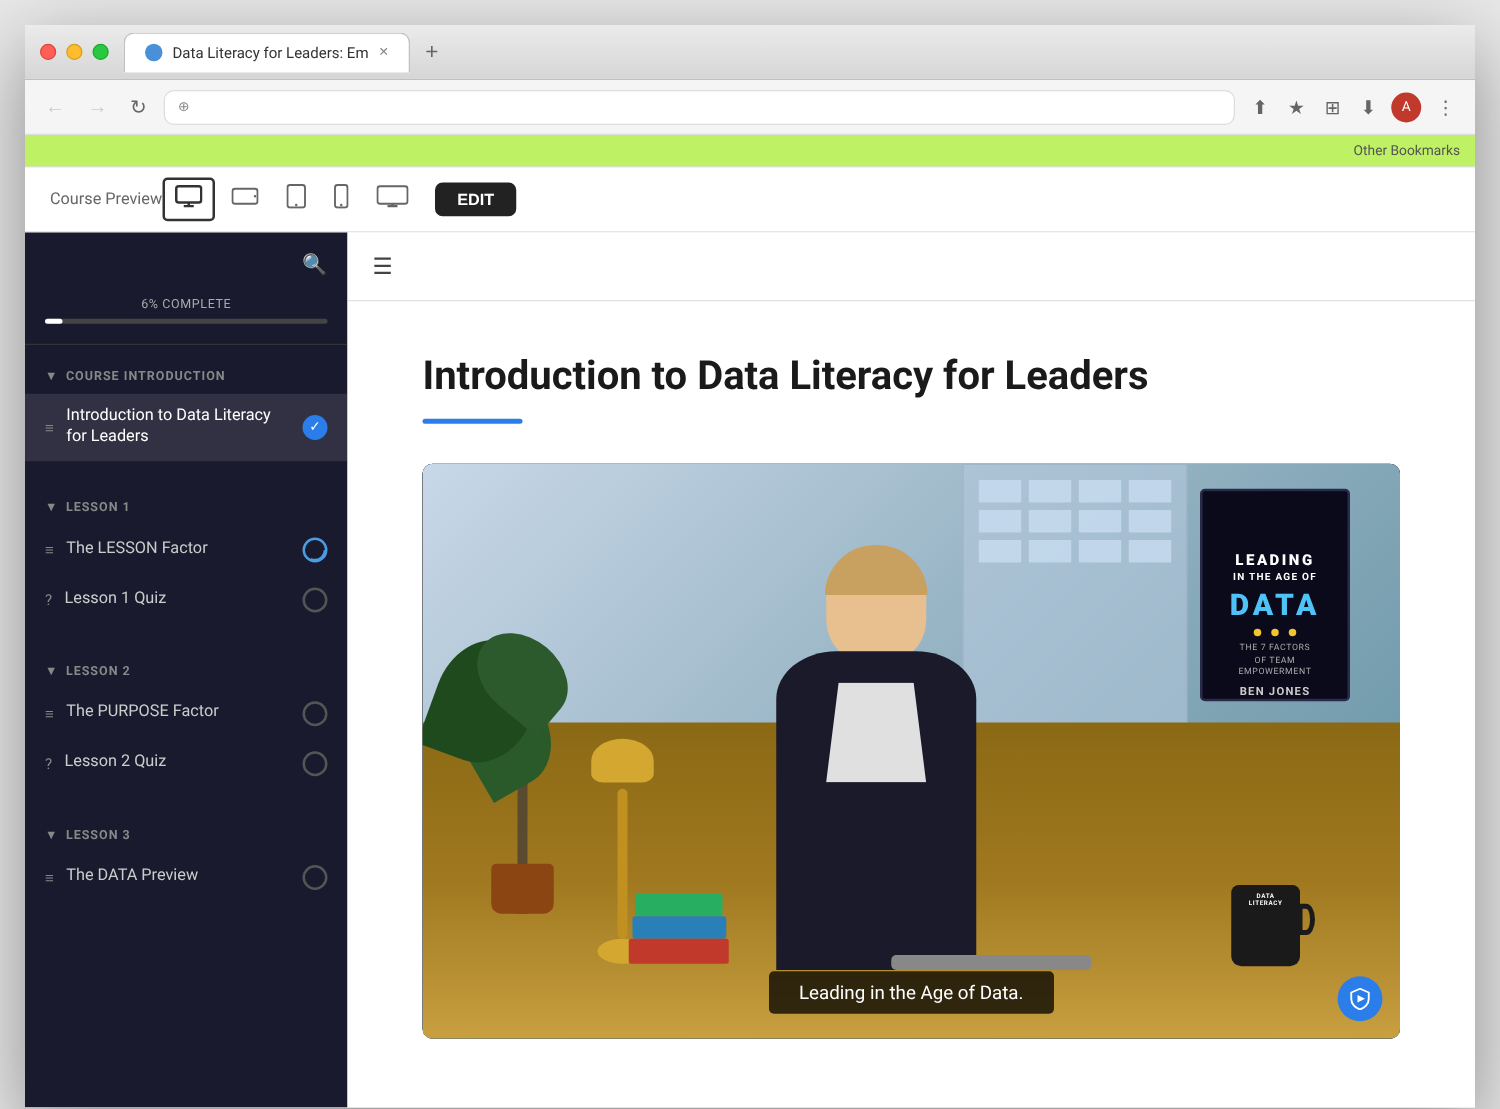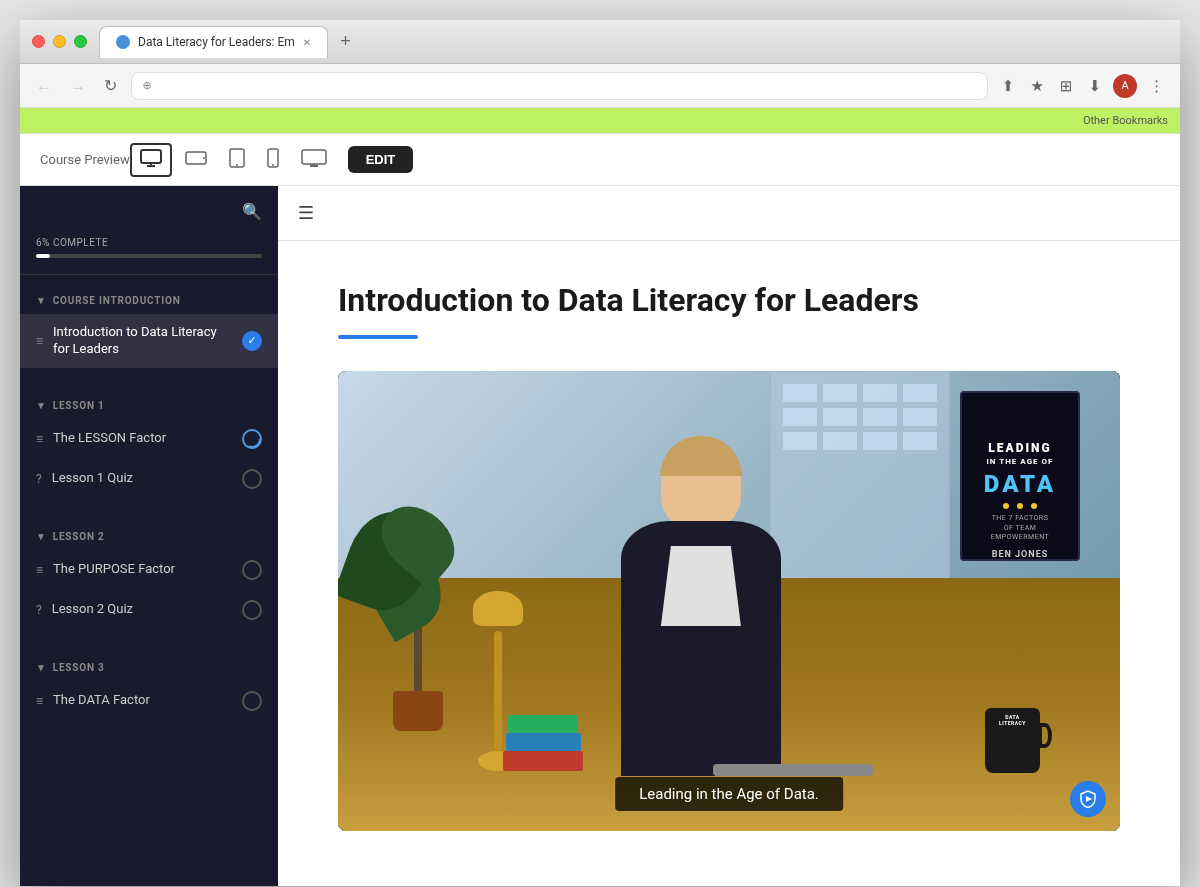--- a/index.html
+++ b/index.html
@@ -231,20 +231,21 @@
     .course-title {
       padding: 0 16px 16px;
       font-size: 15px;
       font-weight: 700;
       line-height: 1.4;
       color: #fff;
     }
     .progress-section {
       padding: 8px 16px 16px;
       border-bottom: 1px solid #333;
+      text-align: center;
     }
     .progress-label {
       font-size: 10px;
       color: #aaa;
       letter-spacing: 0.5px;
       margin-bottom: 6px;
     }
     .progress-bar {
       height: 4px;
       background: #444;
@@ -683,21 +684,21 @@
           </div>
         </div>
 
         <div class="nav-section">
           <div class="section-header">
             <span class="arrow">▼</span>
             <span>LESSON 3</span>
           </div>
           <div class="nav-item">
             <span class="nav-item-icon">≡</span>
-            <span class="nav-item-label">The DATA Factor</span>
+            <span class="nav-item-label">The DATA Preview</span>
             <div class="nav-item-circle"></div>
           </div>
         </div>
       </div>
 
       <div class="content-area">
         <div class="content-header">
           <button class="hamburger-btn">☰</button>
         </div>
         <div class="content-body">

